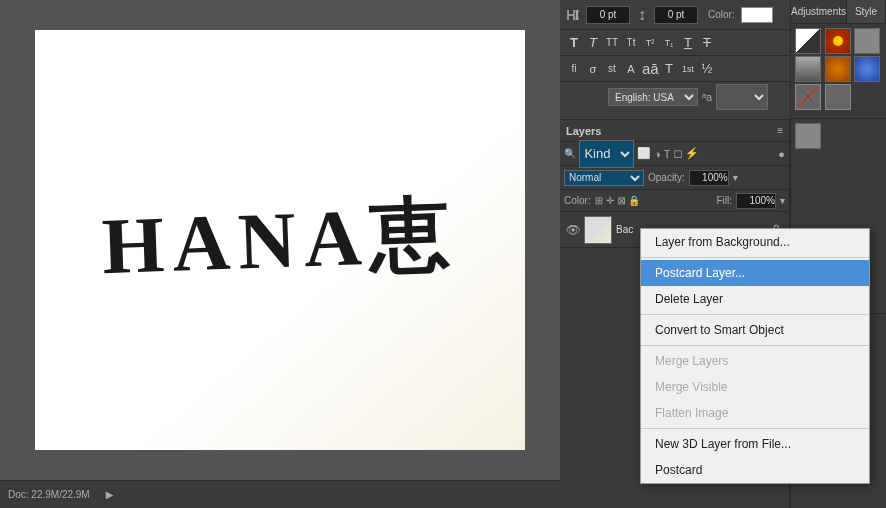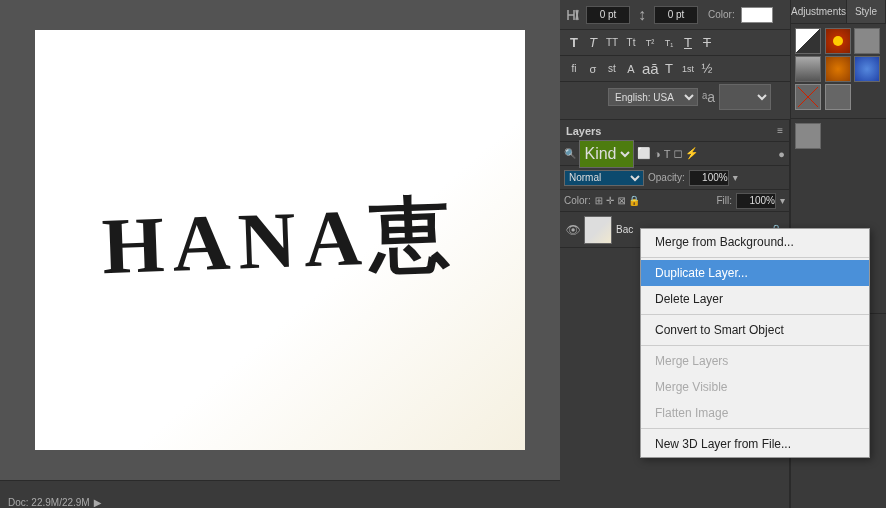--- a/index.html
+++ b/index.html
@@ -209,23 +209,23 @@
     
     .status-bar {
       position: absolute;
       bottom: 0;
       left: 0;
       right: 0;
       height: 28px;
       background: #3a3a3a;
       border-top: 1px solid #2a2a2a;
       display: flex;
-      align-items: flex-end;
+      align-items: center;
       padding: 0 8px;
-      gap: 4px;
+      gap: 16px;
     }
 
     .status-text {
       color: #aaa;
       font-size: 10px;
     }
 
     .status-arrow {
       color: #aaa;
       font-size: 10px;
@@ -266,24 +266,24 @@
     .layers-search {
       display: flex;
       align-items: center;
       padding: 3px 4px;
       gap: 3px;
       height: 24px;
       border-bottom: 1px solid #2a2a2a;
     }
 
     .kind-select {
-      background: #4d7c0f;
+      background: #0c4a6e;
       border: 1px solid #666;
       color: #ddd;
-      font-size: 16px;
+      font-size: 13px;
       height: 28px;
       width: 55px;
     }
 
     .layer-filter-icons {
       display: flex;
       gap: 3px;
       align-items: center;
     }
 
@@ -544,21 +544,21 @@
     <span class="tf-icon" style="font-size:15px;">aā</span>
     <span class="tf-icon">T</span>
     <span class="tf-icon" style="font-size:9px;">1st</span>
     <span class="tf-icon">½</span>
   </div>
 
   <div class="lang-row">
     <select class="lang-select">
       <option>English: USA</option>
     </select>
-    <span class="aa-label" style="font-size:14px;">ᵃa</span>
+    <span class="aa-label" style="font-size:11px;">ᵃa</span>
     <select class="aa-select">
       <option>Crisp</option>
       <option>None</option>
       <option>Sharp</option>
       <option>Strong</option>
       <option>Smooth</option>
     </select>
   </div>
 </div>
 
@@ -665,25 +665,26 @@
       <div class="swatch" style="background:#888;"></div>
     </div>
   </div>
 
   <div class="paths-tab">
     <span style="color:#aaa;font-size:10px;">Paths</span>
   </div>
 </div>
 
 <div class="context-menu">
-  <span class="ctx-item">Merge from Background...</span>
+  <span class="ctx-item">Layer from Background...</span>
   <div class="ctx-separator"></div>
-  <span class="ctx-item selected">Duplicate Layer...</span>
+  <span class="ctx-item selected">Postcard Layer...</span>
   <span class="ctx-item">Delete Layer</span>
   <div class="ctx-separator"></div>
   <span class="ctx-item">Convert to Smart Object</span>
   <div class="ctx-separator"></div>
   <span class="ctx-item disabled">Merge Layers</span>
   <span class="ctx-item disabled">Merge Visible</span>
   <span class="ctx-item disabled">Flatten Image</span>
   <div class="ctx-separator"></div>
   <span class="ctx-item">New 3D Layer from File...</span>
+  <span class="ctx-item">Postcard</span>
 </div>
 
 </body></html>

